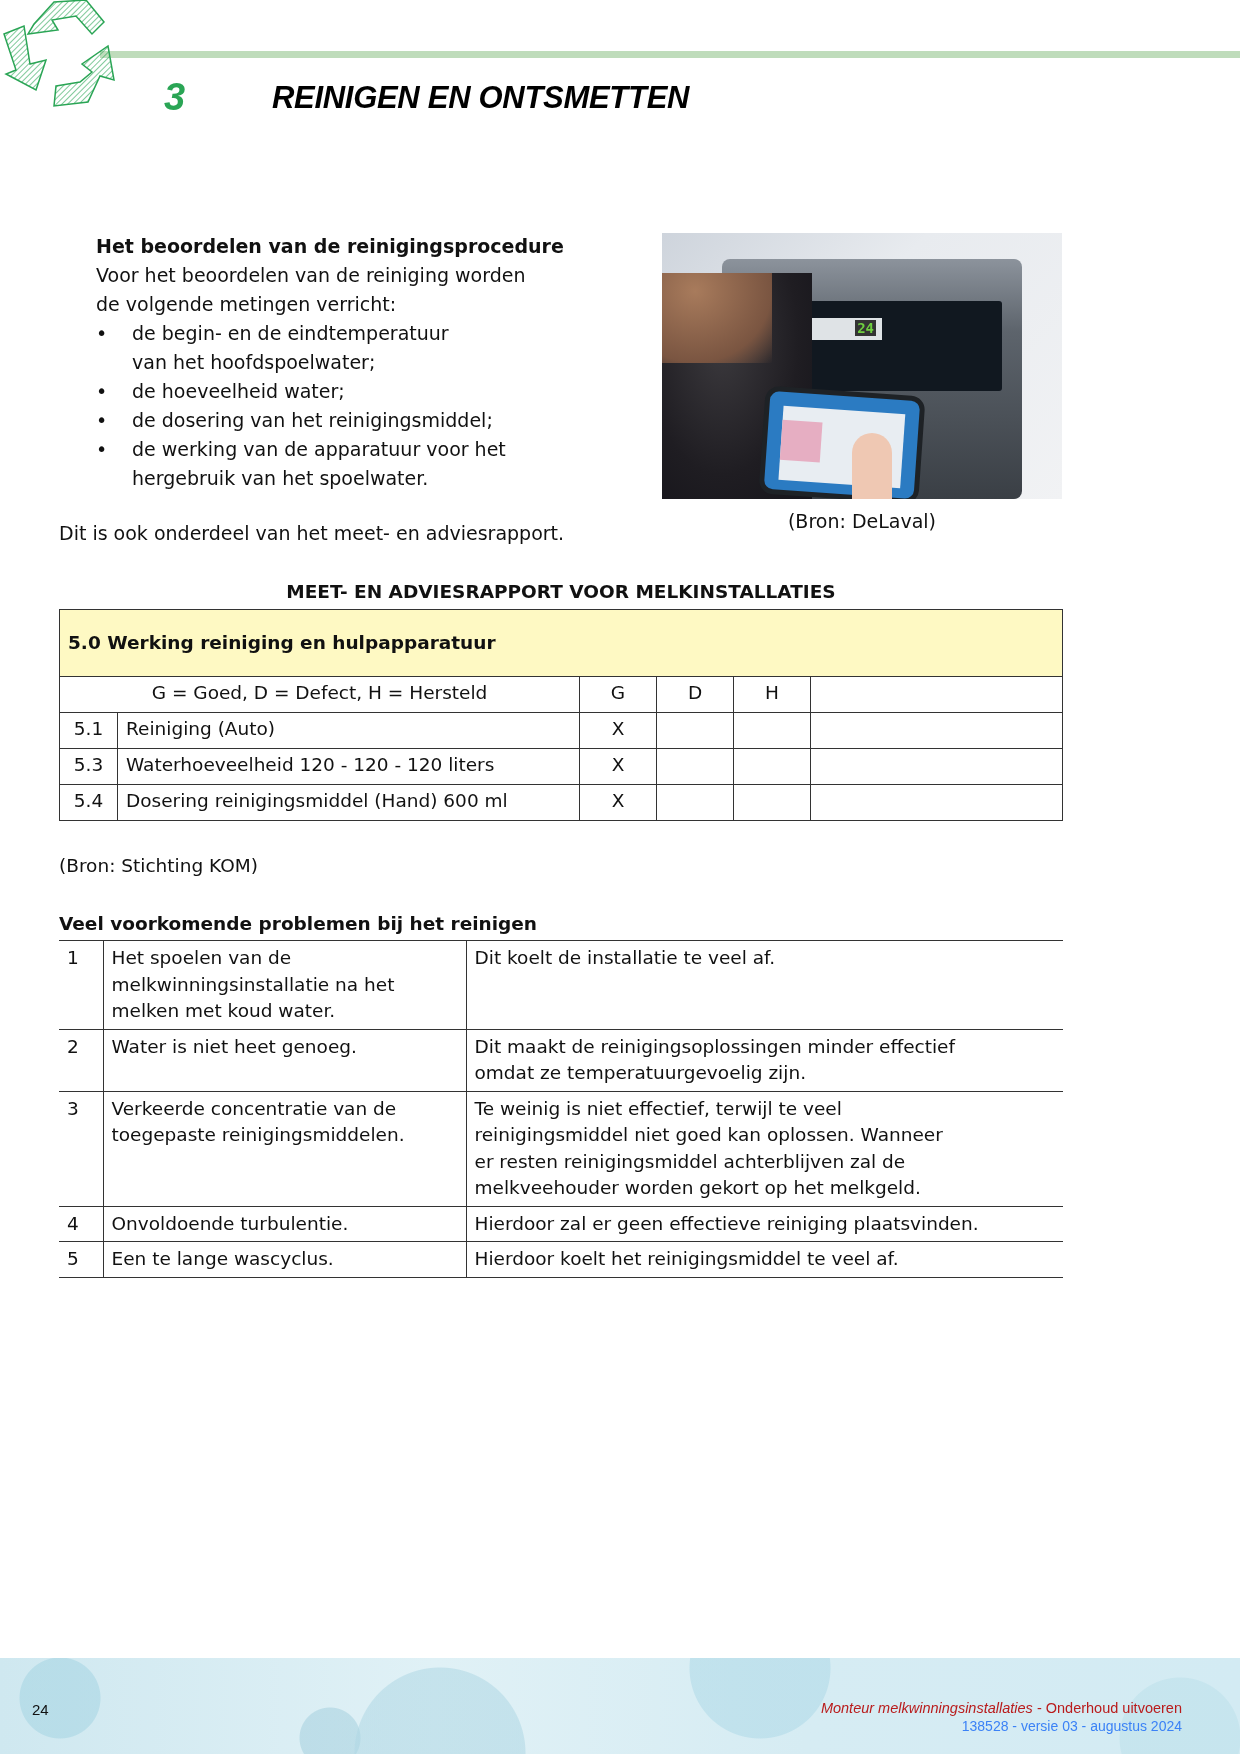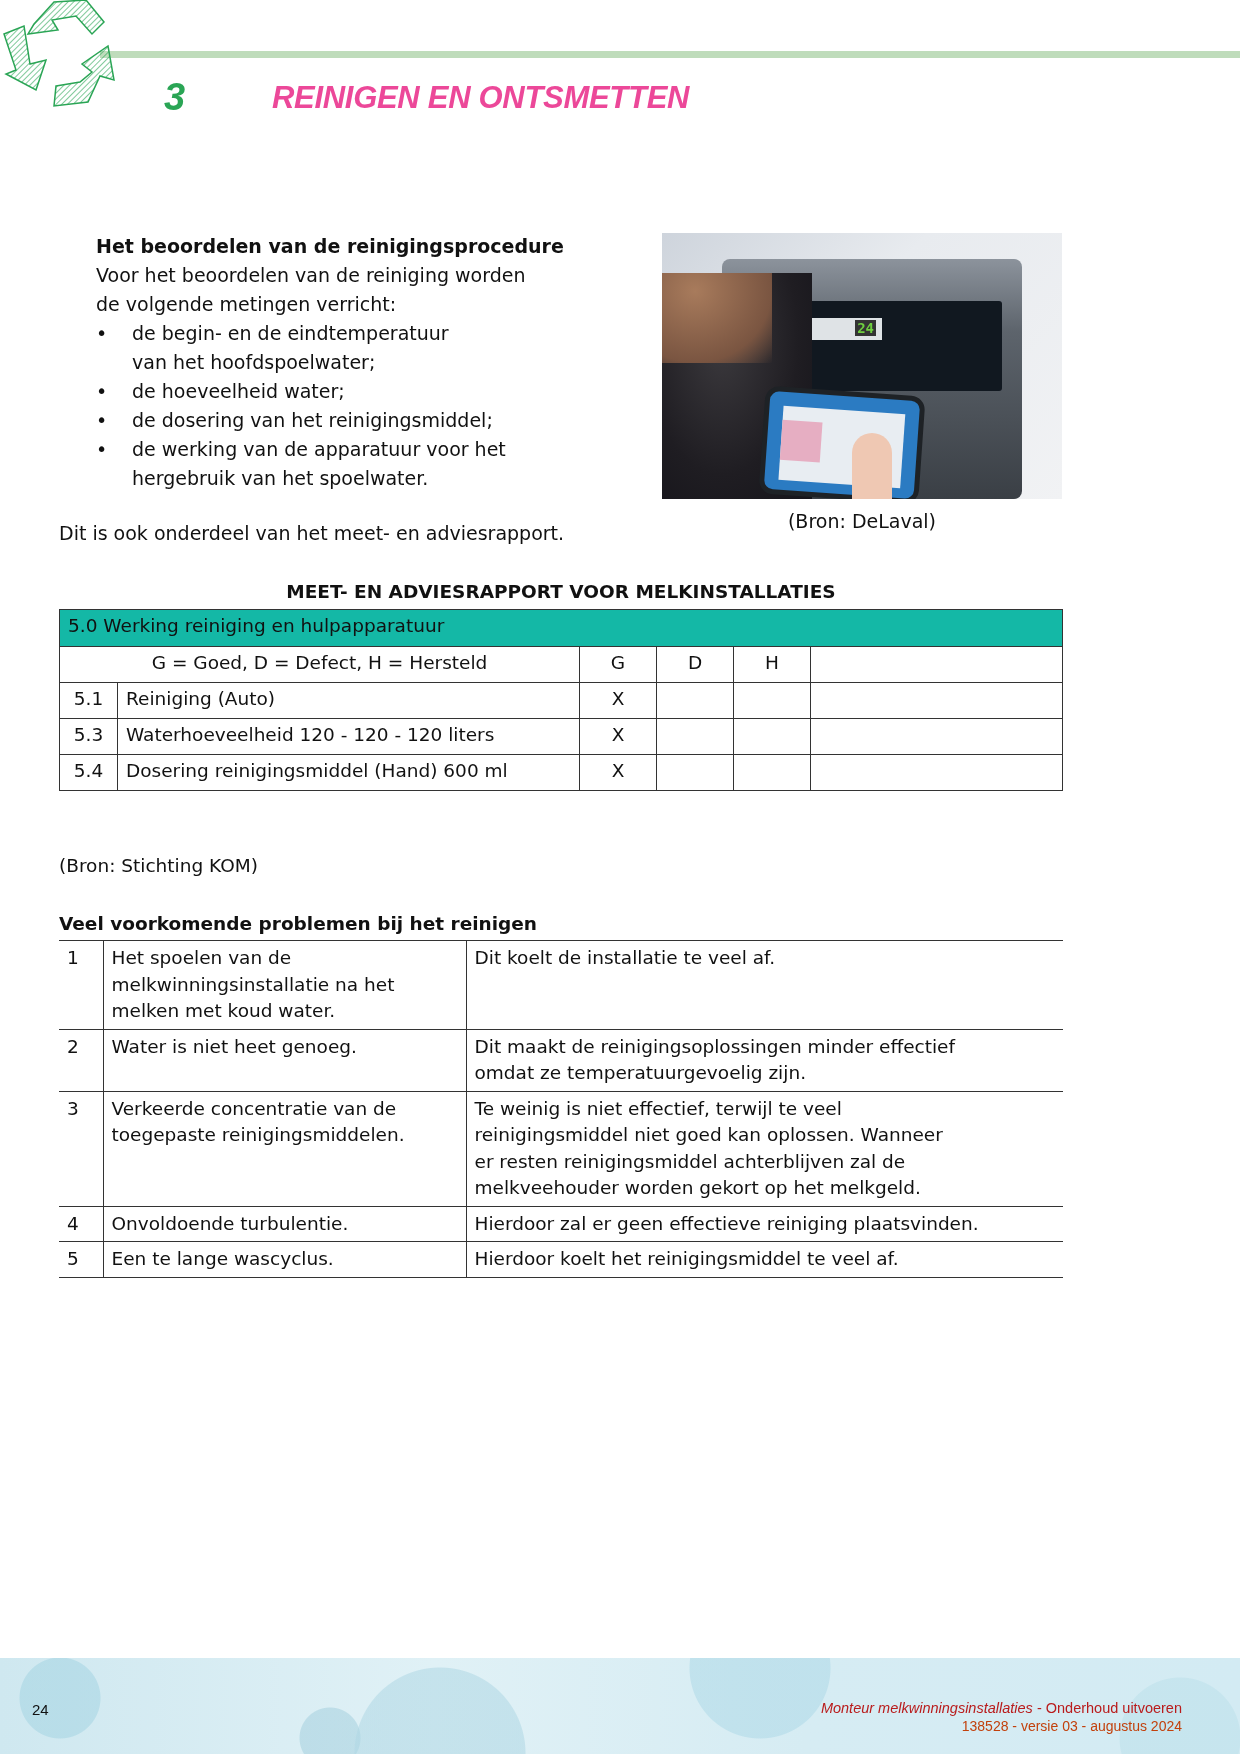--- a/index.html
+++ b/index.html
@@ -2,21 +2,21 @@
 <html><head>
   <meta charset="utf-8">
   <style>
     * { box-sizing: border-box; margin: 0; padding: 0; }
     html, body { width: 1240px; height: 1754px; background: #ffffff; }
     body { position: relative; overflow: hidden; font-family: "DejaVu Sans", sans-serif; color: #111; }
 
     .header-line { position: absolute; left: 100px; top: 51px; width: 1140px; height: 7px; background: #bfdcbb; }
     .recycle-logo { position: absolute; left: -4px; top: -6px; width: 140px; height: 124px; }
     .chapter-num { position: absolute; left: 164px; top: 76px; font-family: "Liberation Sans", sans-serif; font-weight: bold; font-style: italic; font-size: 38px; color: #2aa555; }
-    .chapter-title { position: absolute; left: 272px; top: 80px; font-family: "Liberation Sans", sans-serif; font-weight: bold; font-style: italic; font-size: 31px; color: #ec4899; letter-spacing: -0.3px; }
+    .chapter-title { position: absolute; left: 272px; top: 80px; font-family: "Liberation Sans", sans-serif; font-weight: bold; font-style: italic; font-size: 31px; color: #000000; letter-spacing: -0.3px; }
 
     .intro { position: absolute; left: 59px; top: 232px; width: 560px; font-size: 19px; line-height: 29px; margin-left: 37px; }
     .intro h3 { font-size: 19px; font-weight: bold; line-height: 29px; }
     .intro ul { list-style: none; }
     .intro li { position: relative; padding-left: 36px; }
     .intro li::before { content: "•"; position: absolute; left: 0; top: 0; }
 
     .photo { position: absolute; left: 662px; top: 233px; width: 400px; height: 266px; overflow: hidden;
       background: linear-gradient(135deg, #ced4dc 0%, #e8ebef 40%, #f1f2f4 100%); }
     .photo .machine { position: absolute; left: 60px; top: 26px; width: 300px; height: 240px; border-radius: 8px;
@@ -31,21 +31,21 @@
     .photo .tablet-screen { position: absolute; left: 14px; top: 14px; right: 14px; bottom: 10px; background: #e8edf2; }
     .photo .tablet-pink { position: absolute; left: 0; top: 14px; width: 40px; height: 40px; background: #e6aec2; }
     .photo .hand { position: absolute; left: 190px; top: 200px; width: 40px; height: 66px; border-radius: 20px 20px 0 0; background: #efc8b3; }
 
     .photo-caption { position: absolute; left: 662px; top: 510px; width: 400px; text-align: center; font-size: 19px; }
     .intro-footer { position: absolute; left: 59px; top: 522px; font-size: 19px; }
 
     .report-title { position: absolute; left: 59px; top: 581px; width: 1004px; text-align: center; font-size: 18.5px; font-weight: bold; }
     table.report { position: absolute; left: 59px; top: 609px; width: 1004px; border-collapse: collapse; font-size: 18.5px; }
     table.report td { border: 1.5px solid #333; padding: 3px 8px; vertical-align: top; line-height: 26px; }
-    table.report tr.section td { background: #14b8a6; font-weight: normal; padding: 3px 8px; height: 37px; }
+    table.report tr.section td { background: #fef9c3; font-weight: bold; padding: 20px 8px; height: 37px; }
     table.report .c-num { width: 58px; text-align: center; }
     table.report .c-check { width: 77px; text-align: center; }
     table.report .c-note { width: 252px; }
     table.report .legend { text-align: center; }
     table.report tr.r1 td { height: 36px; }
     .report-source { position: absolute; left: 59px; top: 855px; font-size: 18.5px; }
 
     .problems-title { position: absolute; left: 59px; top: 913px; font-size: 18.5px; font-weight: bold; }
     table.problems { position: absolute; left: 59px; top: 940px; width: 1004px; border-collapse: collapse; font-size: 18.5px; }
     table.problems td { border-top: 1.5px solid #333; border-bottom: 1.5px solid #333; padding: 4px 8px 4px 8px; vertical-align: top; line-height: 26.5px; }
@@ -56,21 +56,21 @@
       background:
         radial-gradient(circle at 60px 40px, rgba(160,210,225,0.5) 0, rgba(160,210,225,0.5) 40px, transparent 41px),
         radial-gradient(circle at 440px 95px, rgba(175,215,228,0.55) 0, rgba(175,215,228,0.55) 85px, transparent 86px),
         radial-gradient(circle at 330px 80px, rgba(160,205,220,0.5) 0, rgba(160,205,220,0.5) 30px, transparent 31px),
         radial-gradient(circle at 760px 10px, rgba(170,215,230,0.5) 0, rgba(170,215,230,0.5) 70px, transparent 71px),
         radial-gradient(circle at 1180px 80px, rgba(190,225,235,0.6) 0, rgba(190,225,235,0.6) 60px, transparent 61px),
         linear-gradient(90deg, #cfe8f0 0%, #e0f1f6 35%, #d6ecf3 65%, #d3ebf3 100%); }
     .page-num { position: absolute; left: 32px; top: 1701px; font-family: "Liberation Sans", sans-serif; font-size: 15px; color: #111; }
     .footer-title { position: absolute; right: 58px; top: 1700px; font-family: "Liberation Sans", sans-serif; font-size: 14.5px; color: #b91c1c; text-align: right; }
     .footer-title i { font-style: italic; }
-    .footer-version { position: absolute; right: 58px; top: 1718px; font-family: "Liberation Sans", sans-serif; font-size: 14px; color: #c2410c; text-align: right; }
+    .footer-version { position: absolute; right: 58px; top: 1718px; font-family: "Liberation Sans", sans-serif; font-size: 14px; color: #3b82f6; text-align: right; }
   </style>
 </head>
 <body>
 
 <div class="header-line"></div>
 <svg class="recycle-logo" viewBox="0 0 140 124">
   <defs>
     <pattern id="hatch" width="4" height="4" patternUnits="userSpaceOnUse" patternTransform="rotate(45)">
       <line x1="0" y1="0" x2="0" y2="4" stroke="#2aa555" stroke-width="1.2"></line>
     </pattern>

